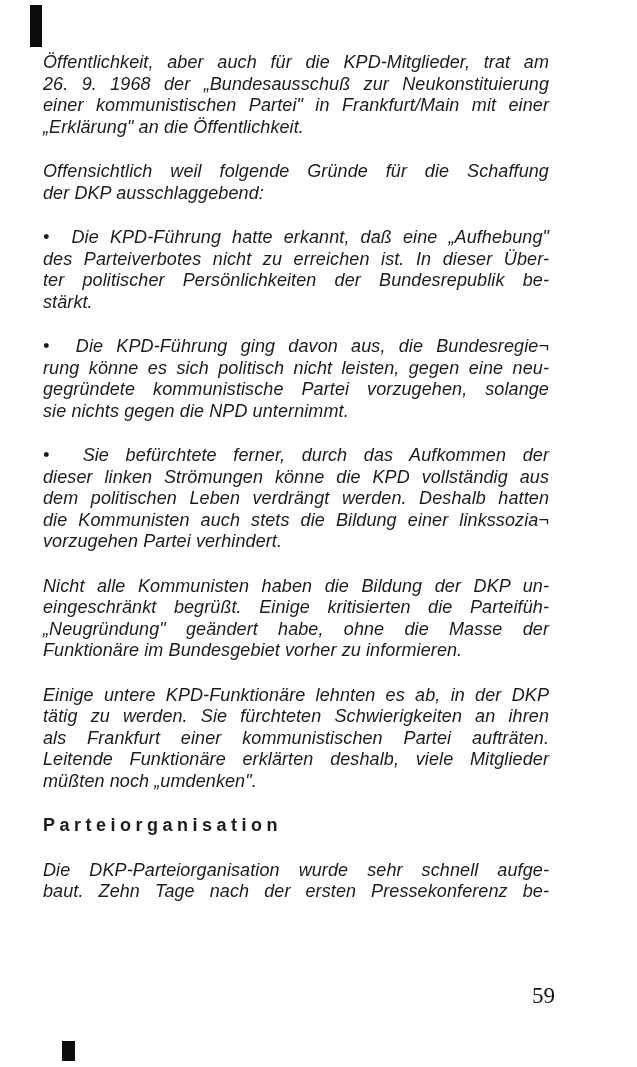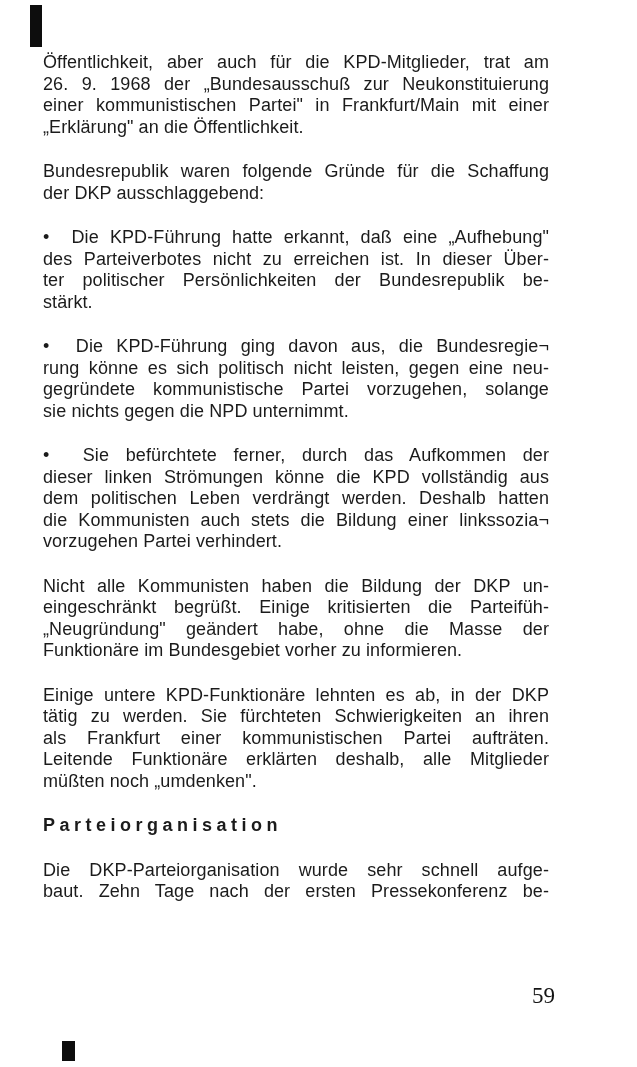--- a/index.html
+++ b/index.html
@@ -33,20 +33,21 @@
     height: 20px;
   }
   .text-block {
     position: absolute;
     left: 43px;
     top: 52px;
     width: 506px;
   }
   .block {
     margin: 0 0 23px 0;
+    font-style: italic;
   }
   .line {
     font-size: 18px;
     line-height: 21.5px;
     white-space: normal;
     text-align: left;
     letter-spacing: 0.1px;
   }
   .line.just {
     text-align: justify;
@@ -76,21 +77,21 @@
   <div class="scan-mark top"></div>
   <div class="scan-mark bottom"></div>
   <main class="text-block" id="text-block">
       <div class="block">
         <div class="line just">Öffentlichkeit, aber auch für die KPD-Mitglieder, trat am</div>
         <div class="line just">26. 9. 1968 der „Bundesausschuß zur Neukonstituierung</div>
         <div class="line just">einer kommunistischen Partei" in Frankfurt/Main mit einer</div>
         <div class="line">„Erklärung" an die Öffentlichkeit.</div>
       </div>
       <div class="block">
-        <div class="line just">Bundesrepublik waren folgende Gründe für die Schaffung</div>
+        <div class="line just">Offensichtlich weil folgende Gründe für die Schaffung</div>
         <div class="line">der DKP ausschlaggebend:</div>
       </div>
       <div class="block">
         <div class="line just">•&nbsp; Die KPD-Führung hatte erkannt, daß eine „Aufhebung"</div>
         <div class="line just">des Parteiverbotes nicht zu erreichen ist. In dieser Über-</div>
         <div class="line just">ter politischer Persönlichkeiten der Bundesrepublik be-</div>
         <div class="line">stärkt.</div>
       </div>
       <div class="block">
         <div class="line just">•&nbsp; Die KPD-Führung ging davon aus, die Bundesregie¬</div>
@@ -108,21 +109,21 @@
       <div class="block">
         <div class="line just">Nicht alle Kommunisten haben die Bildung der DKP un-</div>
         <div class="line just">eingeschränkt begrüßt. Einige kritisierten die Parteifüh-</div>
         <div class="line just">„Neugründung" geändert habe, ohne die Masse der</div>
         <div class="line">Funktionäre im Bundesgebiet vorher zu informieren.</div>
       </div>
       <div class="block">
         <div class="line just">Einige untere KPD-Funktionäre lehnten es ab, in der DKP</div>
         <div class="line just">tätig zu werden. Sie fürchteten Schwierigkeiten an ihren</div>
         <div class="line just">als Frankfurt einer kommunistischen Partei aufträten.</div>
-        <div class="line just">Leitende Funktionäre erklärten deshalb, alle Mitglieder</div>
+        <div class="line just">Leitende Funktionäre erklärten deshalb, viele Mitglieder</div>
         <div class="line">müßten noch „umdenken".</div>
       </div>
       <div class="heading">Parteiorganisation</div>
       <div class="block">
         <div class="line just">Die DKP-Parteiorganisation wurde sehr schnell aufge-</div>
         <div class="line just">baut. Zehn Tage nach der ersten Pressekonferenz be-</div>
       </div>
     </main>
   <div class="page-number">59</div>
 </div>

